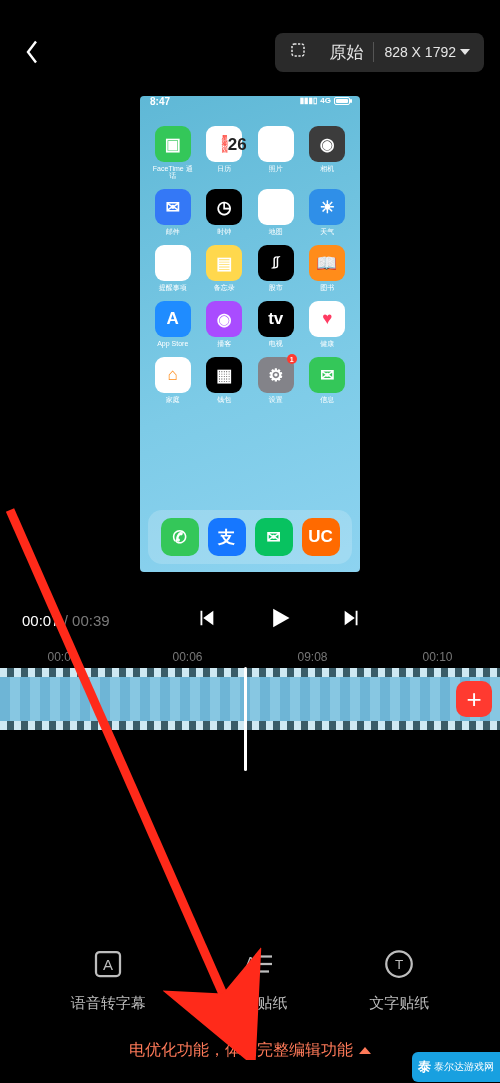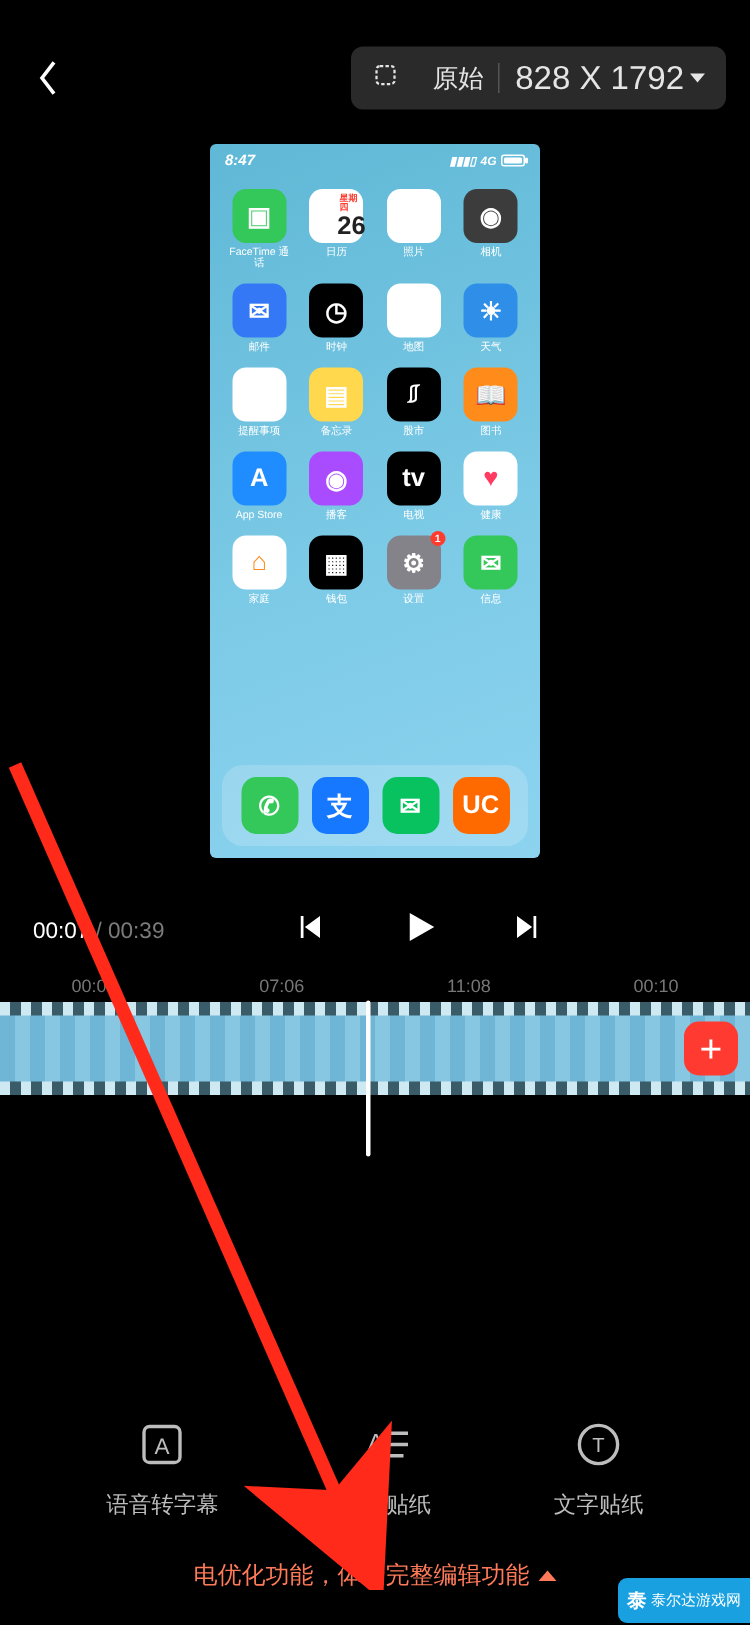--- a/index.html
+++ b/index.html
@@ -21,57 +21,57 @@
     height: 96px;
   }
   .back-arrow { width: 32px; height: 32px; display:flex; align-items:center; justify-content:center; }
   .back-arrow svg { width: 16px; height: 26px; stroke:#fff; stroke-width:3; fill:none; }
   .top-center {
     display:flex; align-items:center; gap:10px;
     background:#2a2a2a; border-radius:8px; padding:8px 14px;
   }
   .btn-orig { display:flex; align-items:center; gap:22px; color:#e5e5e5; font-size:17px; }
   .rotate-icon svg { width:18px; height:18px; stroke:#e5e5e5; stroke-width:2; fill:none; }
-  .dim-label { display:flex; align-items:center; gap:4px; color:#e5e5e5; font-size:22px; }
+  .dim-label { display:flex; align-items:center; gap:4px; color:#e5e5e5; font-size:14px; }
   .caret-down { width:0;height:0;border-left:5px solid transparent;border-right:5px solid transparent;border-top:6px solid #e5e5e5; }
   .export-btn {
     background:#ff3a30; color:#fff; font-size:18px; font-weight:600;
     padding:10px 18px; border-radius:8px;
   }
   
   .preview-area { width:100%; display:flex; justify-content:center; }
   .phone {
     width:220px; height:476px;
     background:linear-gradient(160deg,#5fb8d6 0%,#7dcbe7 60%,#8dd3f0 100%);
     border-radius:4px; position:relative; overflow:hidden;
   }
   .phone-status {
     position:absolute; top:0; left:0; right:0; height:22px;
-    display:flex; justify-content:space-between; align-items:center;
-    padding:0 10px; color:#fff; font-size:10px; font-weight:600;font-style:italic;
+    display:flex; justify-content:space-between; align-items:flex-start;
+    padding:0 10px; color:#fff; font-size:10px; font-weight:600;
   }
   .status-r { display:flex; gap:3px; align-items:center; font-size:8px;}
   .battery { width:16px;height:8px;border:1px solid #fff;border-radius:2px;position:relative;}
   .battery::after{content:"";position:absolute;right:-3px;top:1px;width:2px;height:4px;background:#fff;border-radius:1px;}
   .battery-fill{position:absolute;left:1px;top:1px;bottom:1px;width:12px;background:#fff;border-radius:1px;}
   .icon-grid {
     position:absolute; top:30px; left:0; right:0; padding:0 10px;
     display:grid; grid-template-columns:repeat(4,1fr);
     row-gap:10px; column-gap:6px; justify-items:center;
   }
   .app { display:flex; flex-direction:column; align-items:center; gap:3px; position:relative; }
   .app-ic {
     width:36px; height:36px; border-radius:9px;
     display:flex; align-items:center; justify-content:center;
     font-size:17px; color:#fff; font-weight:700; position:relative;
   }
   .app-lbl { font-size:7px; color:#fff; text-align:center; line-height:1;}
   .badge { position:absolute; top:-3px; right:-3px; background:#ff3b30; color:#fff; font-size:7px; min-width:10px; height:10px; border-radius:5px; display:flex;align-items:center;justify-content:center; padding:0 2px;}
   
-  .c-facetime{background:#34c759;} .c-cal{background:#fff;color:#ff3b30;flex-direction:column;line-height:1;padding-left:20px;}
+  .c-facetime{background:#34c759;} .c-cal{background:#fff;color:#ff3b30;flex-direction:row;line-height:1;padding-left:20px;}
   .c-photos{background:#fff;} .c-cam{background:#3c3c3c;}
   .c-mail{background:#3478f6;} .c-clock{background:#000;}
   .c-maps{background:#fff;} .c-weather{background:#2f8fe8;}
   .c-remind{background:#fff;} .c-notes{background:#ffd84d;}
   .c-stocks{background:#000;} .c-books{background:#ff8c1a;}
   .c-appst{background:#1f8cff;} .c-pod{background:#a94cff;}
   .c-tv{background:#000;} .c-health{background:#fff;color:#ff3b62;}
   .c-home{background:#fff;color:#ff8c1a;} .c-wallet{background:#000;}
   .c-settings{background:#838389;} .c-msg{background:#34c759;}
   .phone-caption {
@@ -305,22 +305,22 @@
         </svg></span>
     <span><svg width="22" height="22" viewBox="0 0 24 24">
           <path d="M16 4h2v16h-2zM4 4v16l11-8z"></path>
         </svg></span>
   </div>
   <div style="width:10px"></div>
 </div>
 
 <div class="time-ruler" id="time-ruler">
     <span>00:04</span>
-    <span>07:06</span>
-    <span>11:08</span>
+    <span>00:06</span>
+    <span>09:08</span>
     <span>00:10</span>
   </div>
 <div class="film-track">
   <div class="playhead"></div>
   <div class="add-btn">
       <span>+</span>
     </div>
 </div>
 <div class="subtitle-bars">
   <div class="sub-bar left">电优化功能</div>

